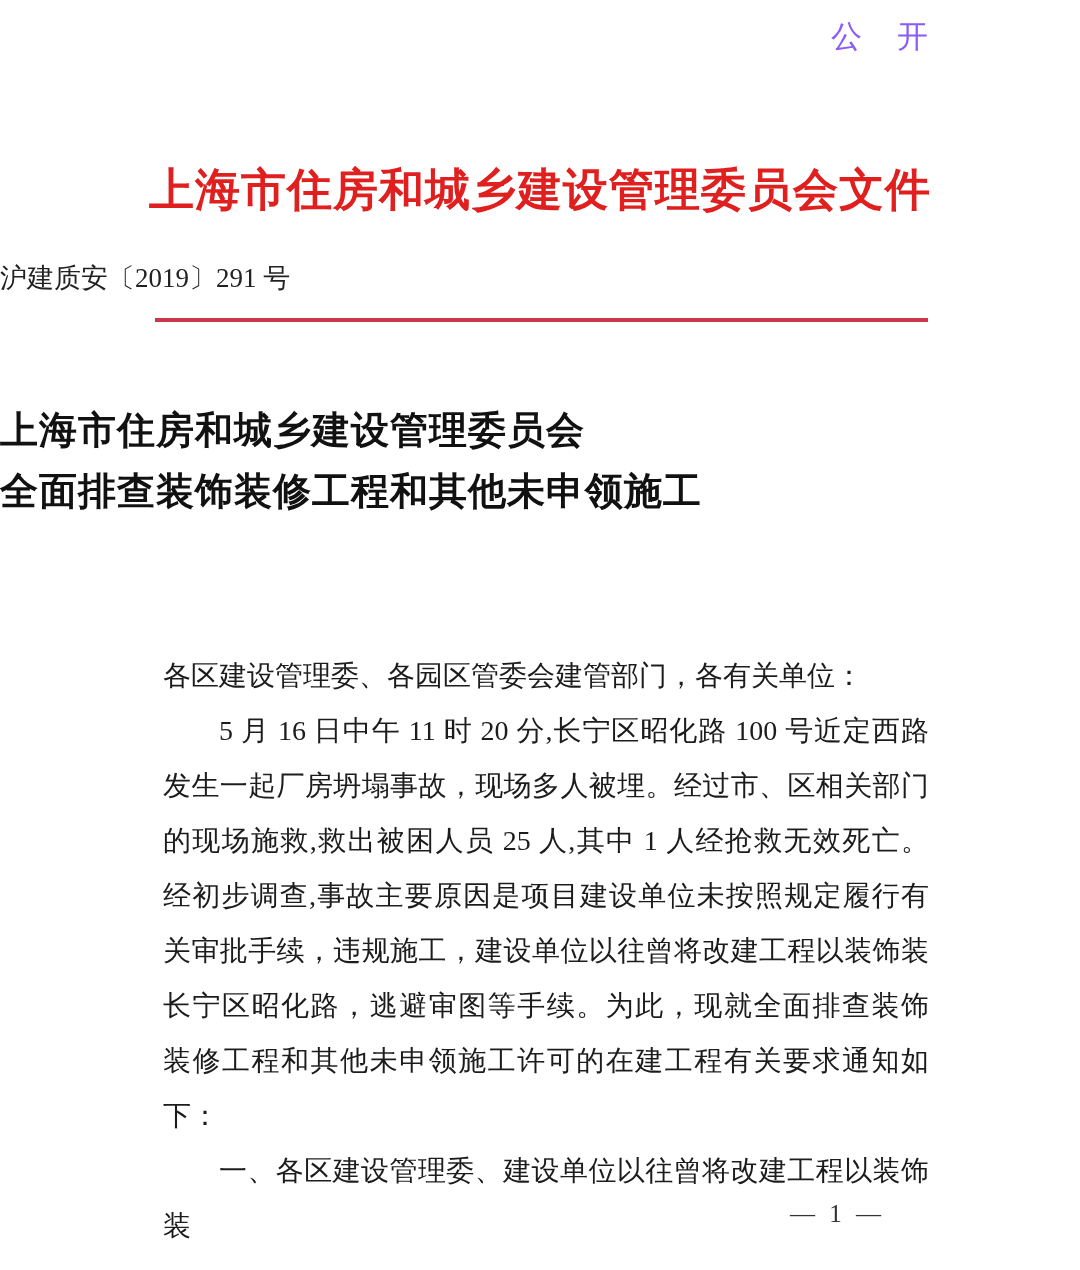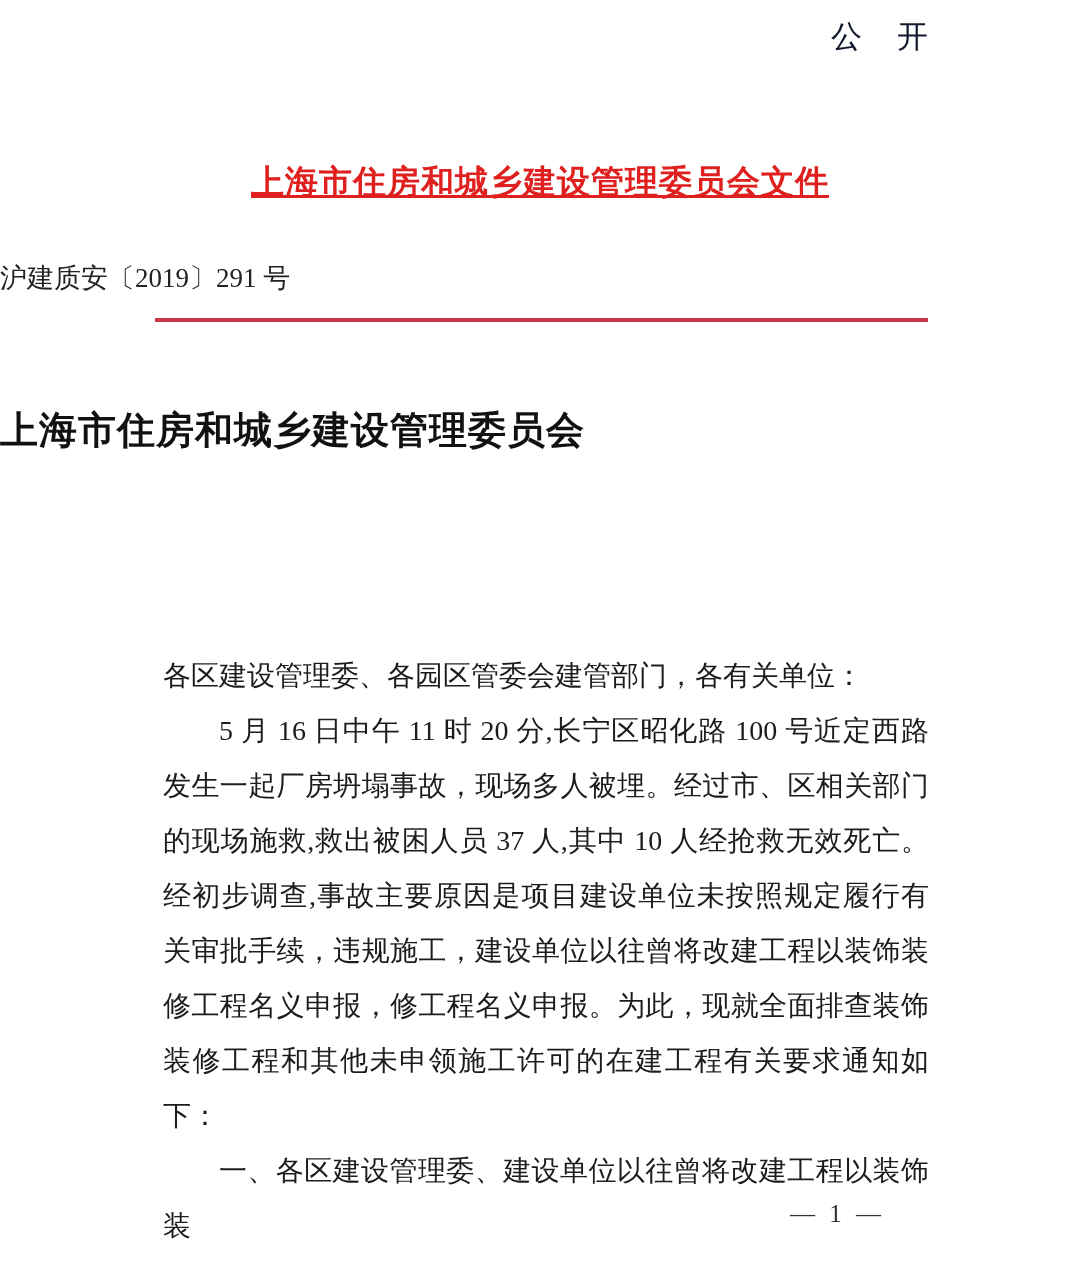--- a/index.html
+++ b/index.html
@@ -14,36 +14,35 @@
     background: #ffffff;
     overflow: hidden;
     font-family: "Liberation Serif", "DejaVu Serif", serif;
     color: #1c1c1c;
   }
   .classification {
     position: absolute;
     top: 16px;
     right: 150px;
     font-size: 31px;
-    color: #0f172a;
+    color: #8b5cf6;
     letter-spacing: 2px;
     font-family: "Liberation Sans", "DejaVu Sans", sans-serif;
   }
   .red-header {
     position: absolute;
     top: 160px;
     left: 0;
     right: 0;
     text-align: center;
-    font-size: 33px;
+    font-size: 45px;
     font-weight: bold;
     color: var(--accent_red, #e01f1f);
     letter-spacing: 1px;
     white-space: nowrap;
-    text-decoration: underline;
   }
   .doc-number {
     position: absolute;
     top: 260px;
     left: 0;
     right: 0;
     text-align: left;
     font-size: 27px;
     color: #222222;
   }
@@ -105,30 +104,31 @@
   <div class="classification">公　开</div>
 
   <div class="red-header">上海市住房和城乡建设管理委员会文件</div>
 
   <div class="doc-number">沪建质安〔2019〕291 号</div>
 
   <div class="red-rule"></div>
 
   <div class="doc-title">
     <div>上海市住房和城乡建设管理委员会</div>
+    <div>全面排查装饰装修工程和其他未申领施工</div>
   </div>
 
   <div class="body-text">
     <div class="line">各区建设管理委、各园区管委会建管部门，各有关单位：</div>
     <div class="line jus ind">5 月 16 日中午 11 时 20 分,长宁区昭化路 100 号近定西路</div>
     <div class="line jus">发生一起厂房坍塌事故，现场多人被埋。经过市、区相关部门</div>
-    <div class="line jus">的现场施救,救出被困人员 37 人,其中 10 人经抢救无效死亡。</div>
+    <div class="line jus">的现场施救,救出被困人员 25 人,其中 1 人经抢救无效死亡。</div>
     <div class="line jus">经初步调查,事故主要原因是项目建设单位未按照规定履行有</div>
     <div class="line jus">关审批手续，违规施工，建设单位以往曾将改建工程以装饰装</div>
-    <div class="line jus">修工程名义申报，修工程名义申报。为此，现就全面排查装饰</div>
+    <div class="line jus">长宁区昭化路，逃避审图等手续。为此，现就全面排查装饰</div>
     <div class="line jus">装修工程和其他未申领施工许可的在建工程有关要求通知如</div>
     <div class="line">下：</div>
     <div class="line jus ind">一、各区建设管理委、建设单位以往曾将改建工程以装饰装</div>
   </div>
 
   <div class="page-number">— 1 —</div>
 
 </div>
 
 </body></html>

